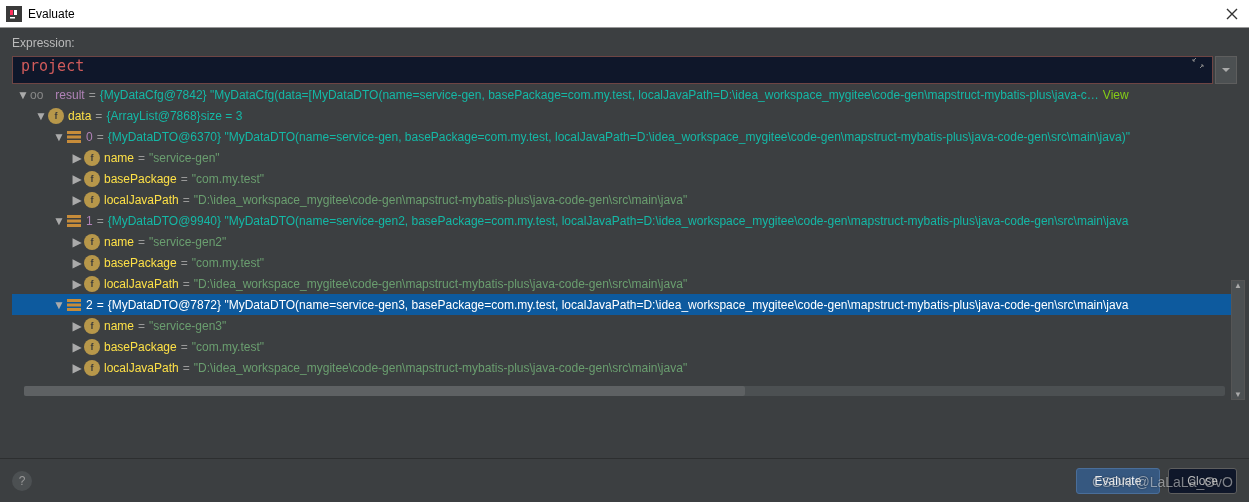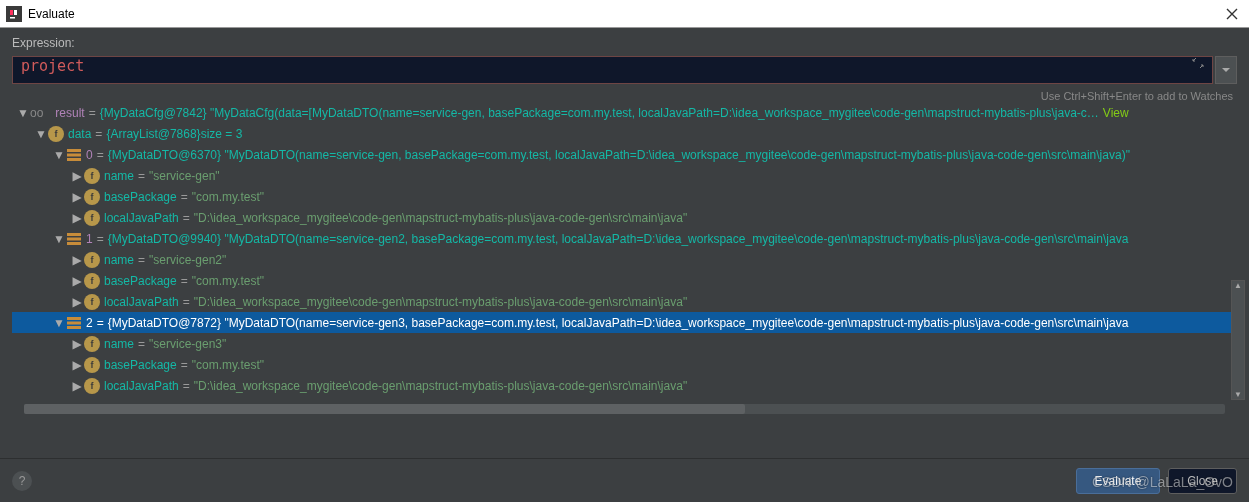--- a/index.html
+++ b/index.html
@@ -21,21 +21,21 @@
 .tree{background:#3c3f41;font-family:Consolas,monospace;font-size:12px;overflow-x:auto;padding-bottom:8px}
 .row{display:flex;align-items:center;height:21px;white-space:nowrap;padding-left:4px}
 .row.sel{background:#0d5a9e;color:#fff}
 .arrow{width:14px;display:inline-flex;justify-content:center;color:#aaa;cursor:pointer}
 .ind{display:inline-block}
 .icon-f{width:16px;height:16px;border-radius:50%;background:#b7974a;color:#3a3a3a;font-size:9px;font-weight:bold;display:inline-flex;align-items:center;justify-content:center;margin-right:4px;flex-shrink:0}
 .icon-e{width:16px;height:12px;display:inline-flex;align-items:center;justify-content:center;margin-right:4px;flex-shrink:0}
 .icon-e svg{width:14px;height:12px}
 .icon-oo{color:#888;margin-right:12px}
 .vname{color:#b183b8}
-.purple{color:#14b8a6}
+.purple{color:#fde047}
 .eq{color:#999;margin:0 4px}
 .type{color:#14b8a6}
 .val{color:#6a9e6f}
 .row.sel .vname,.row.sel .eq,.row.sel .type,.row.sel .val,.row.sel .num,.row.sel .purple{color:#fff}
 .view-link{color:#84cc16;cursor:pointer;margin-left:4px}
 .skinny-scroll{position:absolute;right:4px;top:280px;width:14px;height:120px;display:flex;flex-direction:column;align-items:center;justify-content:space-between;background:#4c5052;border:1px solid #555}
 .skinny-scroll .tri{color:#aaa;font-size:8px;cursor:pointer}
 .hscroll{height:10px;background:#4c5052;margin:0 12px;position:relative;border-radius:2px}
 .hscroll .thumb{position:absolute;left:0;width:60%;height:100%;background:#5e6163;border-radius:2px}
 .footer{position:absolute;bottom:0;left:0;right:0;height:44px;background:#3c3f41;border-top:1px solid #2d2f30;display:flex;align-items:center;padding:0 12px}
@@ -75,21 +75,20 @@
             <path d="M2 5L5 2L5 4L2 4ZM7 10L10 7L10 9L7 9Z" fill="none"></path>
             <path d="M1 4L4 1M1 4L1 2M1 4L3 4M11 8L8 11M11 8L11 10M11 8L9 8" stroke="#888" stroke-width="1"></path>
           </svg></span>
     </div>
     <div class="dropdown-btn">
         <svg width="8" height="5" viewBox="0 0 8 5">
           <path d="M0 0L4 4L8 0Z" fill="#aaa"></path>
         </svg>
       </div>
   </div>
-  <div class="hint">Use Ctrl+Shift+Enter to add to Watches</div>
 
 
   <div class="tree">
 
     <div class="row">
       <span class="arrow">▼</span>
       <span class="icon-oo">oo</span>
       <span class="vname">result</span>
       <span class="eq">=</span>
       <span class="type">{MyDataCfg@7842}</span>

